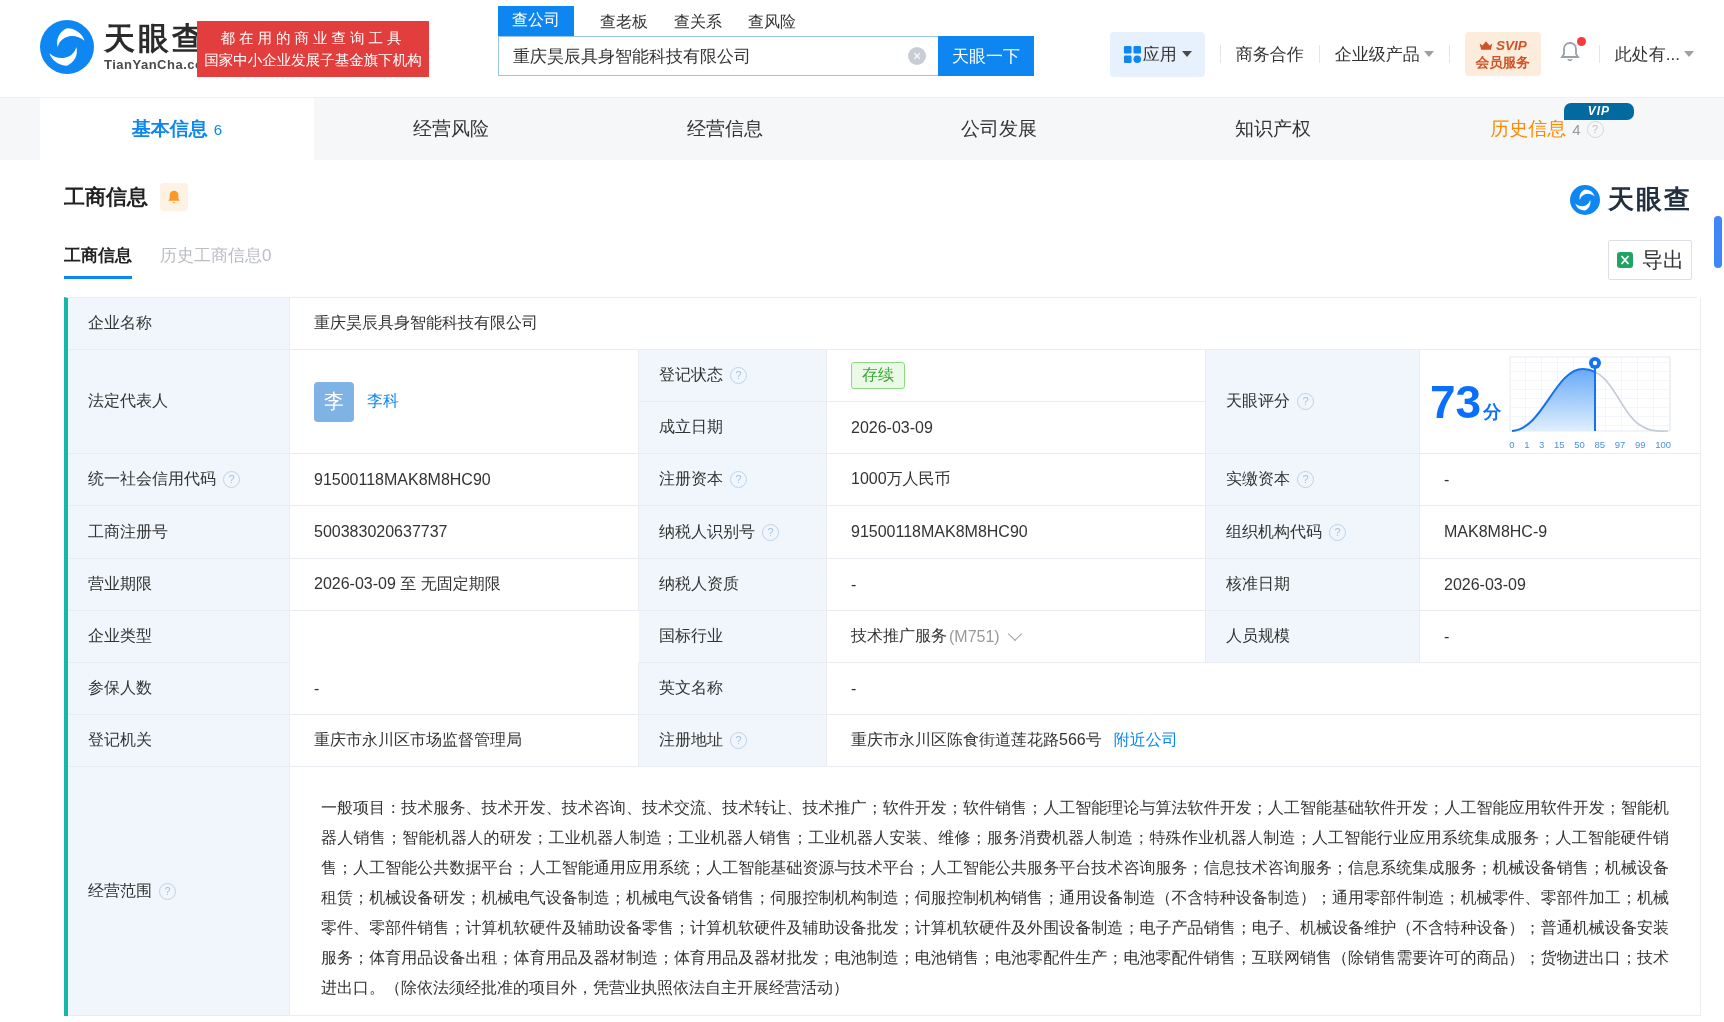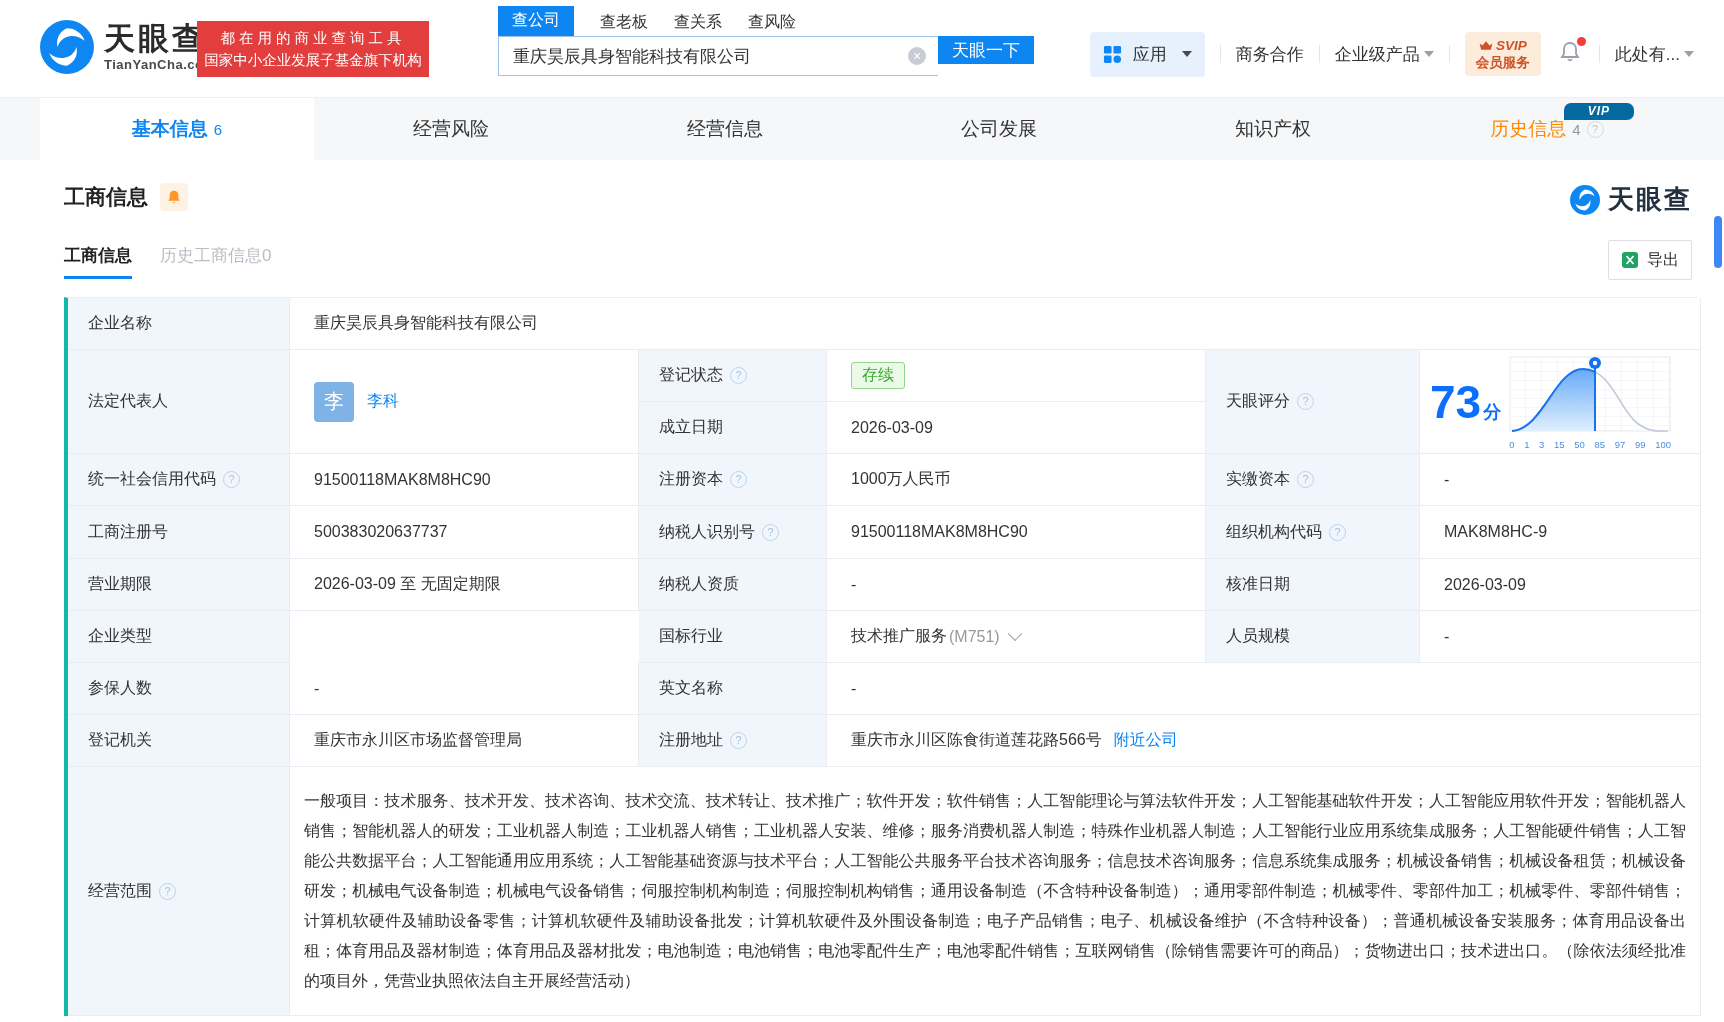--- a/index.html
+++ b/index.html
@@ -17,23 +17,23 @@
   .stabs{display:flex;align-items:flex-end;gap:26px;font-size:16px;color:#333;height:29px;}
   .stab{cursor:pointer;padding-bottom:3px;}
   .stab.active{background:#0e86f2;color:#fff;padding:4px 14px 5px;}
   .sbox{display:flex;margin-top:0;}
   .sinput-wrap{position:relative;}
   .sinput{width:440px;height:40px;border:1px solid #9cc3ea;border-right:none;box-sizing:border-box;
           font-size:17px;color:#333;padding:0 42px 0 14px;outline:none;font-family:inherit;}
   .clear{position:absolute;right:12px;top:11px;width:18px;height:18px;border-radius:50%;background:#c8cdd5;
          color:#fff;font-size:14px;line-height:18px;text-align:center;cursor:pointer;}
   .clear::before{content:"×";}
-  .sbtn{width:96px;height:28px;background:#0e86f2;color:#fff;border:none;font-size:17px;cursor:pointer;font-family:Liberation Mono, monospace;}
+  .sbtn{width:96px;height:40px;background:#0e86f2;color:#fff;border:none;font-size:17px;cursor:pointer;font-family:Liberation Mono, monospace;}
   .hnav{position:absolute;right:30px;top:30px;height:48px;display:flex;align-items:center;gap:15px;font-size:17px;color:#333;}
-  .apps-chip{display:flex;align-items:center;gap:11px;background:#e7f1fd;border-radius:4px;padding:11px 13px;cursor:pointer;}
+  .apps-chip{display:flex;align-items:center;gap:1px;background:#e7f1fd;border-radius:4px;padding:11px 13px;cursor:pointer;}
   .caret{width:0;height:0;border-left:5px solid transparent;border-right:5px solid transparent;border-top:6px solid #4a4a4a;margin-left:4px;}
   .caret.gray{border-top-color:#9aa0a8;}
   .vdiv{width:1px;height:18px;background:#e3e5e8;}
   .hnav-item{display:flex;align-items:center;cursor:pointer;}
   .svip{background:#fcecdb;border-radius:4px;padding:5px 11px;display:flex;flex-direction:column;align-items:center;
         color:#cf5328;font-size:13.5px;font-weight:bold;line-height:17px;cursor:pointer;}
   .svip .top{display:flex;align-items:center;gap:3px;font-style:italic;}
   .bell-wrap{position:relative;cursor:pointer;margin:0 2px;}
   .dot{position:absolute;top:-2px;right:-4px;width:9px;height:9px;background:#f23c3c;border-radius:50%;}
   
@@ -54,21 +54,21 @@
   .sec-title{position:absolute;left:64px;top:183px;display:flex;align-items:center;gap:12px;}
   .sec-title .t{font-size:21px;font-weight:bold;color:#222;}
   .bellchip{width:28px;height:28px;background:#fdf2e3;border-radius:4px;display:flex;align-items:center;justify-content:center;cursor:pointer;}
   .watermark{position:absolute;right:32px;top:182px;display:flex;align-items:center;gap:8px;}
   .watermark .t{font-size:26px;font-weight:bold;color:#22303f;letter-spacing:2px;}
   .subtabs{position:absolute;left:64px;top:244px;display:flex;gap:28px;font-size:17px;}
   .subtab{color:#b9bdc4;cursor:pointer;position:relative;padding-bottom:12px;}
   .subtab.active{color:#222;font-weight:bold;}
   .subtab.active::after{content:"";position:absolute;left:0;right:0;bottom:0;height:3px;background:#0e86f2;}
   .export{position:absolute;right:32px;top:240px;width:82px;height:38px;border:1px solid #dcdfe5;border-radius:2px;
-          background:#fff;display:flex;align-items:center;justify-content:center;gap:8px;font-size:16px;color:#333;cursor:pointer;}
+          background:#fff;display:flex;align-items:center;justify-content:center;gap:8px;font-size:21px;color:#333;cursor:pointer;}
   .scrollthumb{position:absolute;right:2px;top:216px;width:8px;height:52px;background:#3f87f6;border-radius:4px;cursor:pointer;}
   
   .biz-table{position:absolute;left:64px;top:297px;width:1633px;display:grid;
              grid-template-columns:222px 349px 188px 379px 214px 281px;
              grid-template-rows:52px 52px 52px 52px 53px 52px 52px 52px 52px 249px;
              border-top:1px solid #e9edf2;border-left:4px solid #14b8a6;box-sizing:border-box;}
   .cell{border-right:1px solid #e9edf2;border-bottom:1px solid #e9edf2;display:flex;align-items:center;
         font-size:16px;color:#333;padding:0 10px 0 20px;box-sizing:border-box;background:#fff;min-width:0;}
   .lbl{background:#f0f6fb;gap:7px;}
   .val{padding-left:24px;}
@@ -78,21 +78,21 @@
   a.blue{color:#0e86f2;text-decoration:none;cursor:pointer;}
   .rep-name{margin-left:13px;}
   .code-gray{color:#999;margin-left:2px;}
   .chev{width:9px;height:9px;border-right:1.6px solid #9aa0a8;border-bottom:1.6px solid #9aa0a8;
         transform:rotate(45deg);margin-left:10px;margin-top:-5px;flex:none;cursor:pointer;}
   .score-cell{gap:8px;padding-left:10px;padding-right:4px;}
   .score-num{color:#0b6ffb;font-size:46px;font-weight:bold;line-height:1;white-space:nowrap;}
   .score-num .fen{font-size:18px;margin-left:2px;}
   .chartbox{display:flex;flex-direction:column;align-items:center;}
   .chart-labels{display:flex;justify-content:space-between;width:162px;font-size:9.5px;color:#4a90e2;margin-top:2px;}
-  .scope-cell{align-items:center;padding:12px 14px;line-height:30px;text-align:justify;color:#333;}
+  .scope-cell{align-items:flex-end;padding:12px 31px;line-height:30px;text-align:justify;color:#333;}
   .addr-link{margin-left:12px;white-space:nowrap;}
 </style>
 </head>
 <body>
 
 <div id="app">
 
   <div class="hdr">
     <div class="logo">
       <svg width="54" height="54" viewBox="0 0 52 52">

